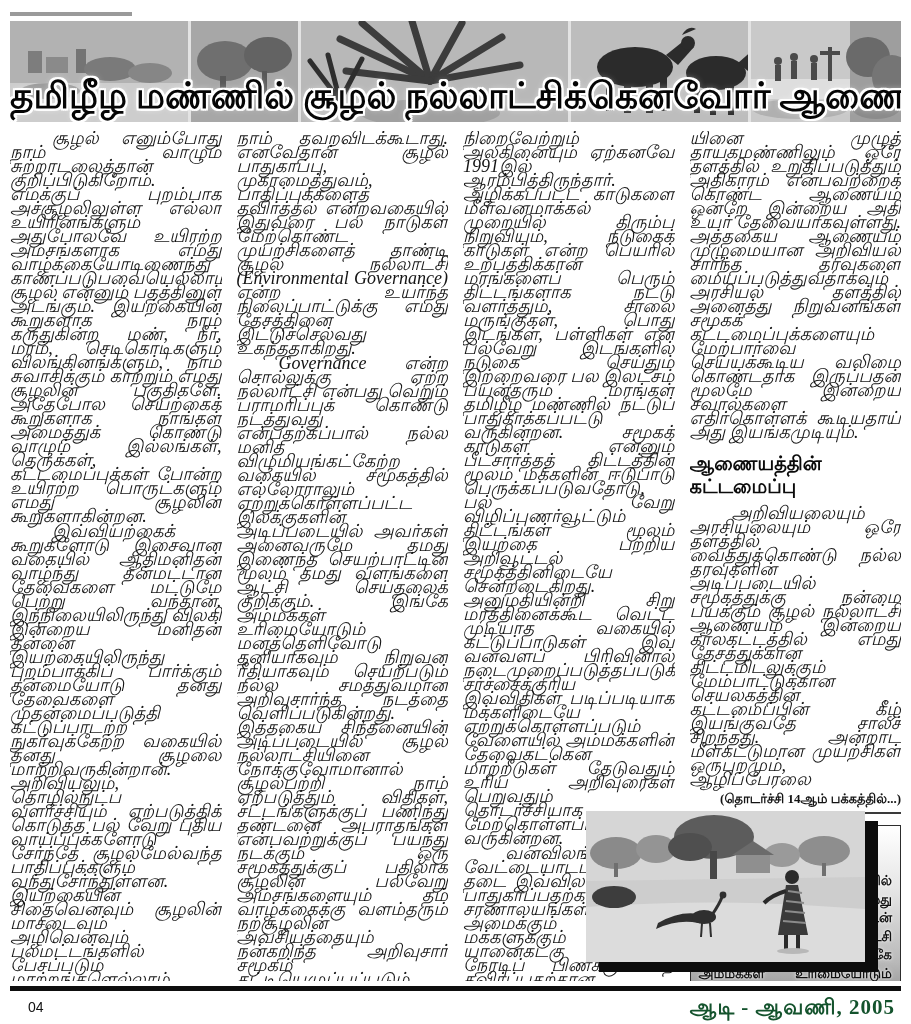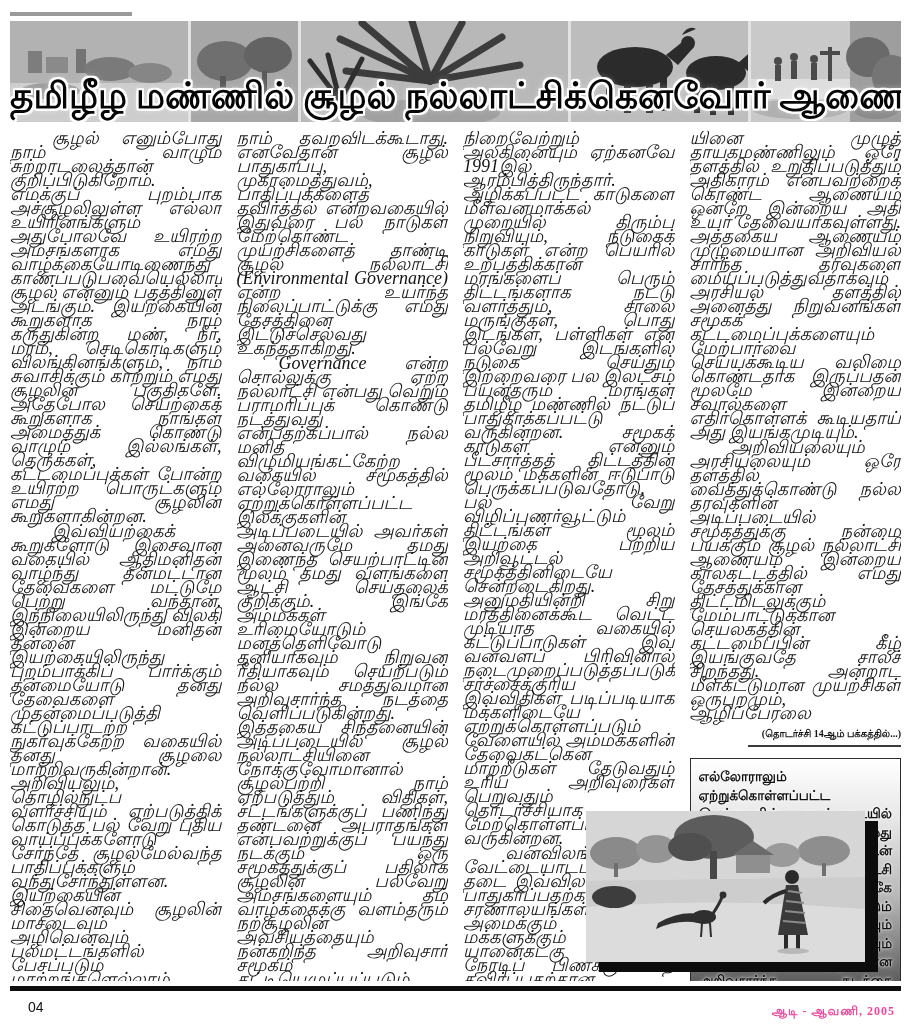--- a/index.html
+++ b/index.html
@@ -24,40 +24,40 @@
   .columns {
     position:absolute; left:10px; top:131px; width:891px; height:850px;
     display:grid; grid-template-columns:repeat(4,1fr); column-gap:15px;
   }
   .col { overflow:hidden; }
   .col p { margin:0 0 1px 0; font-size:18px; line-height:14px; text-align:justify;font-style:italic; }
   p.ind { text-indent:42px; }
   .h-top { margin:4px 0 9px 0; font-size:21px; line-height:24px; font-weight:bold; color:#0b0b0b; }
   .subhead { margin:13px 0 8px 0; font-size:19.5px; line-height:23px; font-weight:bold; color:#0b0b0b; }
   .cont-wrap { text-align:right; margin:3px 0 0 0; }
-  .contnote { display:inline-block; font-size:10px; font-weight:bold; border-bottom:2px solid #3a3a3a; padding:0 0 4px 14px; }
+  .contnote { display:inline-block; font-size:13px; font-weight:bold; border-bottom:2px solid #3a3a3a; padding:0 0 4px 14px; }
   .pullquote {
     margin-top:11px; padding:9px 8px; max-height:285px; overflow:hidden;
     border:1px solid #2d2d2d; box-sizing:border-box;
     font-weight:bold; font-size:13.5px; line-height:18.5px; text-align:justify; color:#101010;
     background:linear-gradient(180deg,#ffffff 0%, #e6e6e6 22%, #b9b9b9 48%, #6d6d6d 74%, #0e0e0e 100%);
     text-shadow:0 0 2px rgba(255,255,255,.95), 0 0 5px rgba(255,255,255,.6);
   }
 
   
   .photo {
     position:absolute; left:586px; top:811px; width:279px; height:151px;
     background:#cfcfcf; box-shadow:13px 10px 0 0 #0c0c0c; overflow:hidden;
   }
   .photo svg { display:block; width:100%; height:100%; }
 
   
   .footer-rule { position:absolute; left:10px; top:986px; width:891px; height:5px; background:#0e0e0e; }
   .pageno { position:absolute; left:28px; top:999px; font-family:"Liberation Sans", sans-serif; font-weight:normal; font-size:14px; color:#111; }
-  .issue { position:absolute; right:16px; top:995px; font-weight:bold; font-size:12px; color:#ec4899; letter-spacing:1px;margin-top:9px; }
+  .issue { position:absolute; right:16px; top:995px; font-weight:bold; font-size:21px; color:#14532d; letter-spacing:1px; }
 </style>
 </head>
 <body>
 
 <div class="page">
 
   <div class="top-rule"></div>
 
   <div class="banner">
     <svg viewBox="0 0 891 101" preserveAspectRatio="none" aria-hidden="true">
@@ -155,20 +155,21 @@
     </section>
 
     <section class="col">
       <p>நிறைவேற்றும் அலகினையும் ஏற்கனவே 1991இல் ஆரம்பித்திருந்தார். அழிக்கப்பட்ட காடுகளை மீள்வனமாக்கல் முறையில் திரும்ப நிறுவியும், நடுகைக் காடுகள் என்ற பெயரில் உற்பத்திக்கான மரங்களைப் பெரும் திட்டங்களாக நட்டு வளர்த்தும், சாலை மருங்குகள், பொது இடங்கள், பள்ளிகள் என பல்வேறு இடங்களில் நடுகை செய்தும் இற்றைவரை பல இலட்சம் பயன்தரும் மரங்கள் தமிழீழ மண்ணில் நட்டுப் பாதுகாக்கப்பட்டு வருகின்றன. சமூகக் காடுகள் என்னும் பீட்சார்த்தத் திட்டத்தின் மூலம் மக்களின் ஈடுபாடு பெருக்கப்படுவதோடு, பல் வேறு விழிப்புணர்வூட்டும் திட்டங்கள் மூலம் இயற்கை பற்றிய அறிவூட்டல் சமூகத்தினிடையே சென்றடைகிறது. அனுமதியின்றி சிறு மரத்தினைக்கூட வெட்ட முடியாத வகையில் கட்டுப்பாடுகள் இவ் வனவளப் பிரிவினால் நடைமுறைப்படுத்தப்படுகின்றன. சர்ச்சைக்குரிய இவ்விதிகள் படிப்படியாக மக்களிடையே ஏற்றுக்கொள்ளப்படும் வேளையில் அம்மக்களின் தேவைகட்கென மாற்றீடுகள் தேடுவதும் உரிய அறிவுரைகள் பெறுவதும் தொடர்ச்சியாக மேற்கொள்ளப்பட்டு வருகின்றன.</p>
       <p class="ind">வனவிலங்குகள் வேட்டையாடப்படுவதற்கான தடை இவ்விலங்குகளைப் பாதுகாப்பதற்கான சரணாலயங்கள் அமைக்கும் திட்டம், மக்களுக்கும் காட்டு யானைகட்கு மிடையே நேரடிப் பிணக்குகளைத் தவிர்ப்பதற்கான ஆய்வுத்திட்டம் இவையெல்லாம் ஏற்கனவே நடைமுறையிலுள்ள முற்போக்கான சிந்தனைகளாகும். வனவளம் பாதுகாக்கப்படுவது போலவே யுத்தகாலத்தின் மத்தியிலும் தமிழீழ பொருண்மிய மேம்பாட்டு நிறுவனம் மேற்கொண்ட பல்வேறு சூழல் பாதுகாப்பு முயற்சிகளும் நிலவளம், நீர்வளம் பேணவென மேற்கொள்ளப்பட்ட பல்வேறு செயற்திட்டங்கள் தொலைநோக்குக் கொண்ட தேசத்தின் அறிகுறிகளாக விளங்கிவந்துள்ளன.</p>
 
     </section>
 
     <section class="col">
       <p>யினை முழுத் தாயகமண்ணிலும் ஒரே தளத்தில் உறுதிப்படுத்தும் அதிகாரம் என்பவற்றைக் கொண்ட ஆணையம் ஒன்றே இன்றைய அதி உயர் தேவையாகவுள்ளது. அத்தகைய ஆணையம் முழுமையான அறிவியல் சார்ந்த தரவுகளை மையப்படுத்துவதாகவும் அரசியல் தளத்தில் அனைத்து நிறுவனங்கள் சமூகக் கட்டமைப்புக்களையும் மேற்பார்வை செய்யக்கூடிய வலிமை கொண்டதாக இருப்பதன் மூலமே இன்றைய சவால்களை எதிர்கொள்ளக் கூடியதாய் அது இயங்கமுடியும்.</p>
+      <h2 class="subhead">ஆணையத்தின் கட்டமைப்பு</h2>
       <p class="ind">அறிவியலையும் அரசியலையும் ஒரே தளத்தில் வைத்துக்கொண்டு நல்ல தரவுகளின் அடிப்படையில் சமூகத்துக்கு நன்மை பயக்கும் சூழல் நல்லாட்சி ஆணையம் இன்றைய காலகட்டத்தில் எமது தேசத்துக்கான திட்டமிடலுக்கும் மேம்பாட்டுக்கான செயலகத்தின் கட்டமைப்பின் கீழ் இயங்குவதே சாலச் சிறந்தது. அன்றாட மீள்கட்டுமான முயற்சிகள் ஒருபுறமும், ஆழிப்பேரலை</p>
       <div class="cont-wrap">
         <span class="contnote">(தொடர்ச்சி 14ஆம் பக்கத்தில்...)</span>
       </div>
       <div class="pullquote">எல்லோராலும் ஏற்றுக்கொள்ளப்பட்ட இலக்குகளின் அடிப்படையில் அவர்கள் அனைவருமே தமது இணைந்த செயற்பாட்டின் மூலம் தமது வளங்களை ஆட்சி செய்தலைக் குறிக்கும். இங்கே அம்மக்கள் உரிமையோடும் மனத்தெளிவோடு தனியாகவும் நிறுவன ரீதியாகவும் செயற்படும் நல்ல சமத்துவமான அறிவுசார்ந்த நடத்தை வெளிப்படுகின்றது. இத்தகைய சிந்தனையின் அடிப்படையில் சூழல் நல்லாட்சியினை நோக்குவோமானால் சூழல்பற்றி நாம் ஏற்படுத்தும் விதிகள், சட்டங்களுக்குப் பணிந்து தண்டனை அபராதங்கள் என்பவற்றுக்குப் பயந்து நடக்கும் ஒரு சமூகத்துக்குப் பதிலாக சூழலின் பல்வேறு அம்சங்களையும் தம் வாழ்க்கைக்கு வளம்தரும் நற்சூழலின் அவசியத்தையும் நன்கறிந்த அறிவுசார் சமூகம் கட்டியெழுப்பப்படும்.</div>
     </section>
 
   </div>
 
   <div class="photo">

